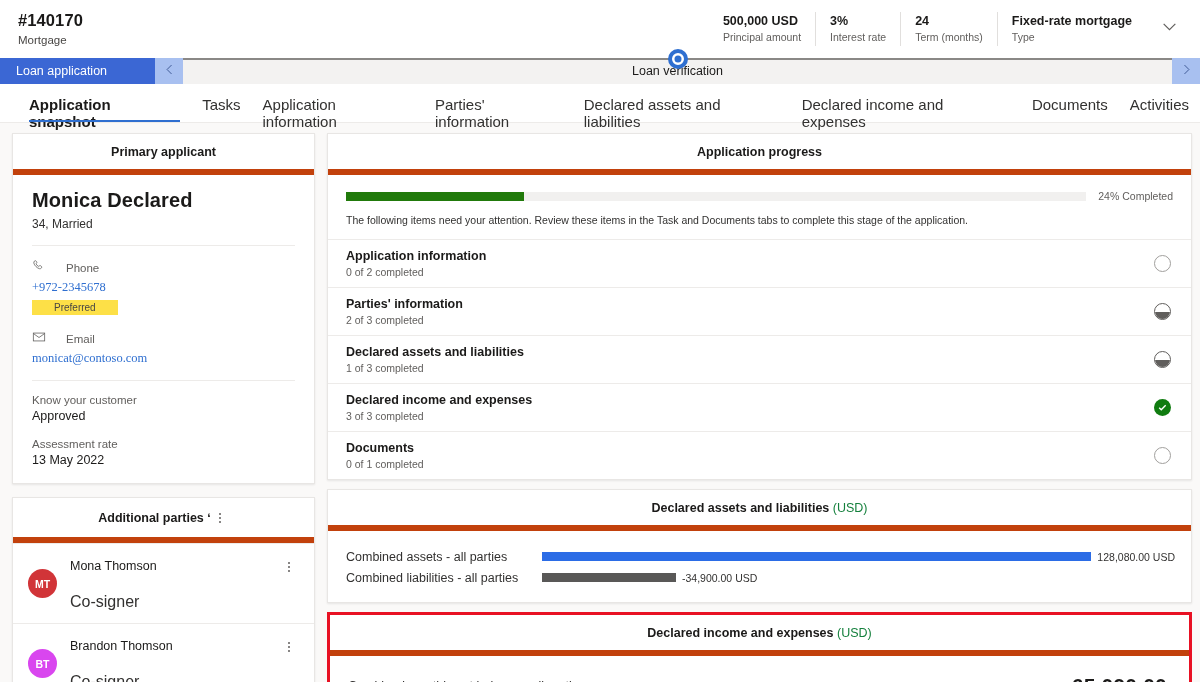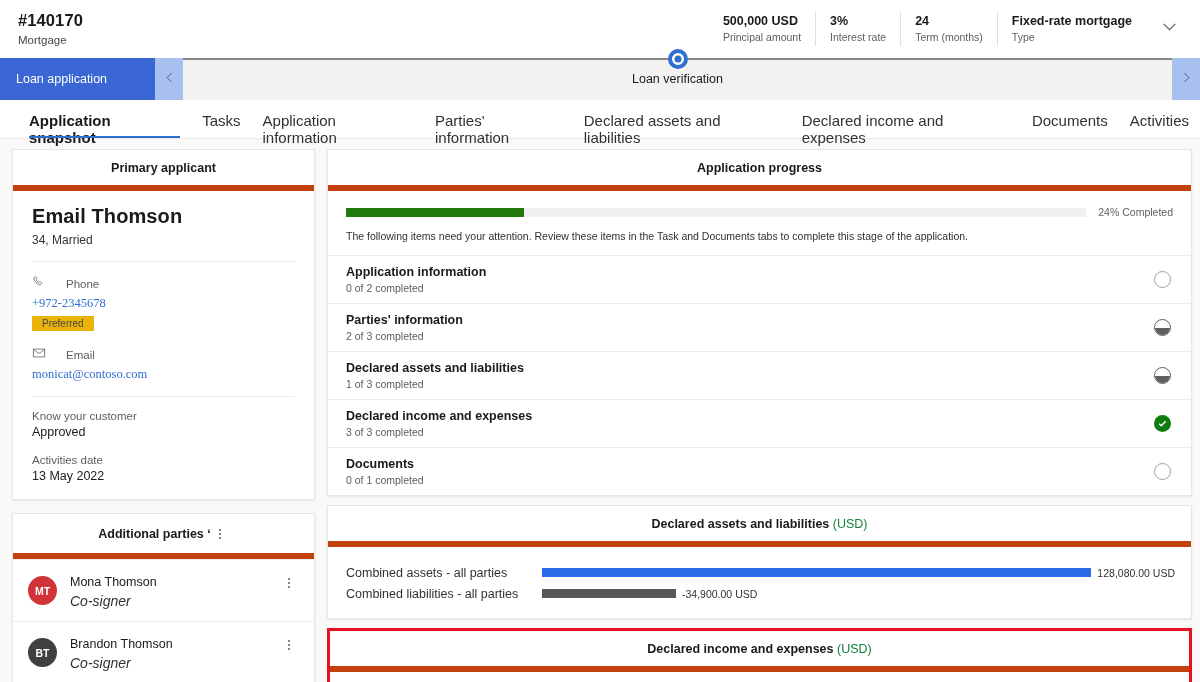--- a/index.html
+++ b/index.html
@@ -37,21 +37,21 @@
   .kv-val { font-size: 12.5px; font-weight: 600; color: #1b1a19; line-height: 1.3; white-space: nowrap; }
   .kv-lab { font-size: 10.5px; color: #605e5c; margin-top: 2px; line-height: 1.3; white-space: nowrap; }
   .chev-btn {
     width: 34px; height: 34px; margin-left: 6px;
     display: flex; align-items: center; justify-content: center;
     cursor: pointer;
   }
 
   
   .stage-bar {
-    height: 42px;
+    height: 26px;
     display: flex;
     background: #f3f2f1;
     position: relative;
   }
   .stage-current {
     width: 155px;
     background: #2b579a;
     background: #3b67d4;
     color: #ffffff;
     display: flex; align-items: center;
@@ -181,24 +181,24 @@
   
   .applicant-body { padding: 14px 19px 16px 19px; }
   .applicant-name { font-size: 20px; font-weight: 600; color: #1b1a19; letter-spacing: .1px; }
   .applicant-meta { font-size: 12px; color: #323130; margin-top: 5px; }
   .divider { height: 1px; background: #edebe9; margin: 14px 0 13px 0; }
   .field-row { display: flex; align-items: center; gap: 20px; margin-bottom: 3px; }
   .field-lab { font-size: 11.5px; color: #605e5c; }
   .field-link { font-size: 12.5px; color: #2f6fd0; cursor: pointer; font-family: Liberation Serif, serif; }
   .pill {
     display: inline-block;
-    background: #eab308;
+    background: #fde047;
     color: #484644;
     font-size: 10px;
-    padding: 2px 10px;
+    padding: 2px 22px;
     margin-top: 5px;
   }
   .gap-md { height: 15px; }
   .sub-lab { font-size: 11.5px; color: #605e5c; }
   .sub-val { font-size: 12.5px; color: #1b1a19; margin-top: 3px; }
 
   
   .party-row {
     display: flex; align-items: center;
     padding: 12px 16px 12px 15px;
@@ -207,21 +207,21 @@
     cursor: pointer;
   }
   .avatar {
     width: 29px; height: 29px; border-radius: 50%;
     display: flex; align-items: center; justify-content: center;
     color: #fff; font-size: 10.5px; font-weight: 600;
     flex: 0 0 29px;
     margin-right: 13px;
   }
   .party-name { font-size: 12.5px; color: #1b1a19; }
-  .party-role { font-size: 14px; color: #323130; margin-top: 3px; font-style: italic; }
+  .party-role { font-size: 16px; color: #323130; margin-top: 19px; }
   .party-kebab { position: absolute; right: 16px; top: 14px; }
 
   
   .prog-top { padding: 15px 18px 13px 18px; }
   .prog-bar-row { display: flex; align-items: center; gap: 12px; }
   .prog-track {
     flex: 1;
     height: 9px;
     background: #f1f0ef;
   }
@@ -359,21 +359,21 @@
 
 <div class="body-wrap">
 
   <div class="col-left">
 
     <div class="card">
       <div class="card-head">
         <span>Primary applicant</span>
       </div>
       <div class="applicant-body">
-        <div class="applicant-name">Email Thomson</div>
+        <div class="applicant-name">Monica Declared</div>
         <div class="applicant-meta">34, Married</div>
         <div class="divider"></div>
 
         <div class="field-row">
           <span>
             <svg width="14" height="14" viewBox="0 0 16 16">
                 <path d="M3 2.2c1.1-.7 1.9.2 2.4 1.1.4.8.1 1.2-.4 1.6-.3.3-.4.5-.2.9.5 1.1 1.4 2 2.5 2.5.4.2.6.1.9-.2.4-.5.8-.8 1.6-.4.9.5 1.8 1.3 1.1 2.4-.5.8-1.5 1.2-2.4 1-2.6-.6-5.8-3.8-6.4-6.4-.2-.9.1-1.9 1-2.5z" fill="none" stroke="#605e5c" stroke-width=".9"></path>
               </svg>
           </span>
           <span class="field-lab">Phone</span>
@@ -392,21 +392,21 @@
           </span>
           <span class="field-lab">Email</span>
         </div>
         <div class="field-link">monicat@contoso.com</div>
 
         <div class="divider"></div>
 
         <div class="sub-lab">Know your customer</div>
         <div class="sub-val">Approved</div>
         <div class="gap-md"></div>
-        <div class="sub-lab">Activities date</div>
+        <div class="sub-lab">Assessment rate</div>
         <div class="sub-val">13 May 2022</div>
       </div>
     </div>
 
     <div class="card">
       <div class="card-head">
         <span>Additional parties ʻ</span>
         <span class="kebab">
             <i></i>
             <i></i>
@@ -419,21 +419,21 @@
           <span class="party-name">Mona Thomson</span>
           <div class="party-role">Co-signer</div>
         </span>
         <span class="kebab party-kebab">
             <i></i>
             <i></i>
             <i></i>
           </span>
       </div>
       <div class="party-row">
-        <span class="avatar" style="background:#404040">BT</span>
+        <span class="avatar" style="background:#d946ef">BT</span>
         <span>
           <span class="party-name">Brandon Thomson</span>
           <div class="party-role">Co-signer</div>
         </span>
         <span class="kebab party-kebab">
             <i></i>
             <i></i>
             <i></i>
           </span>
       </div>

